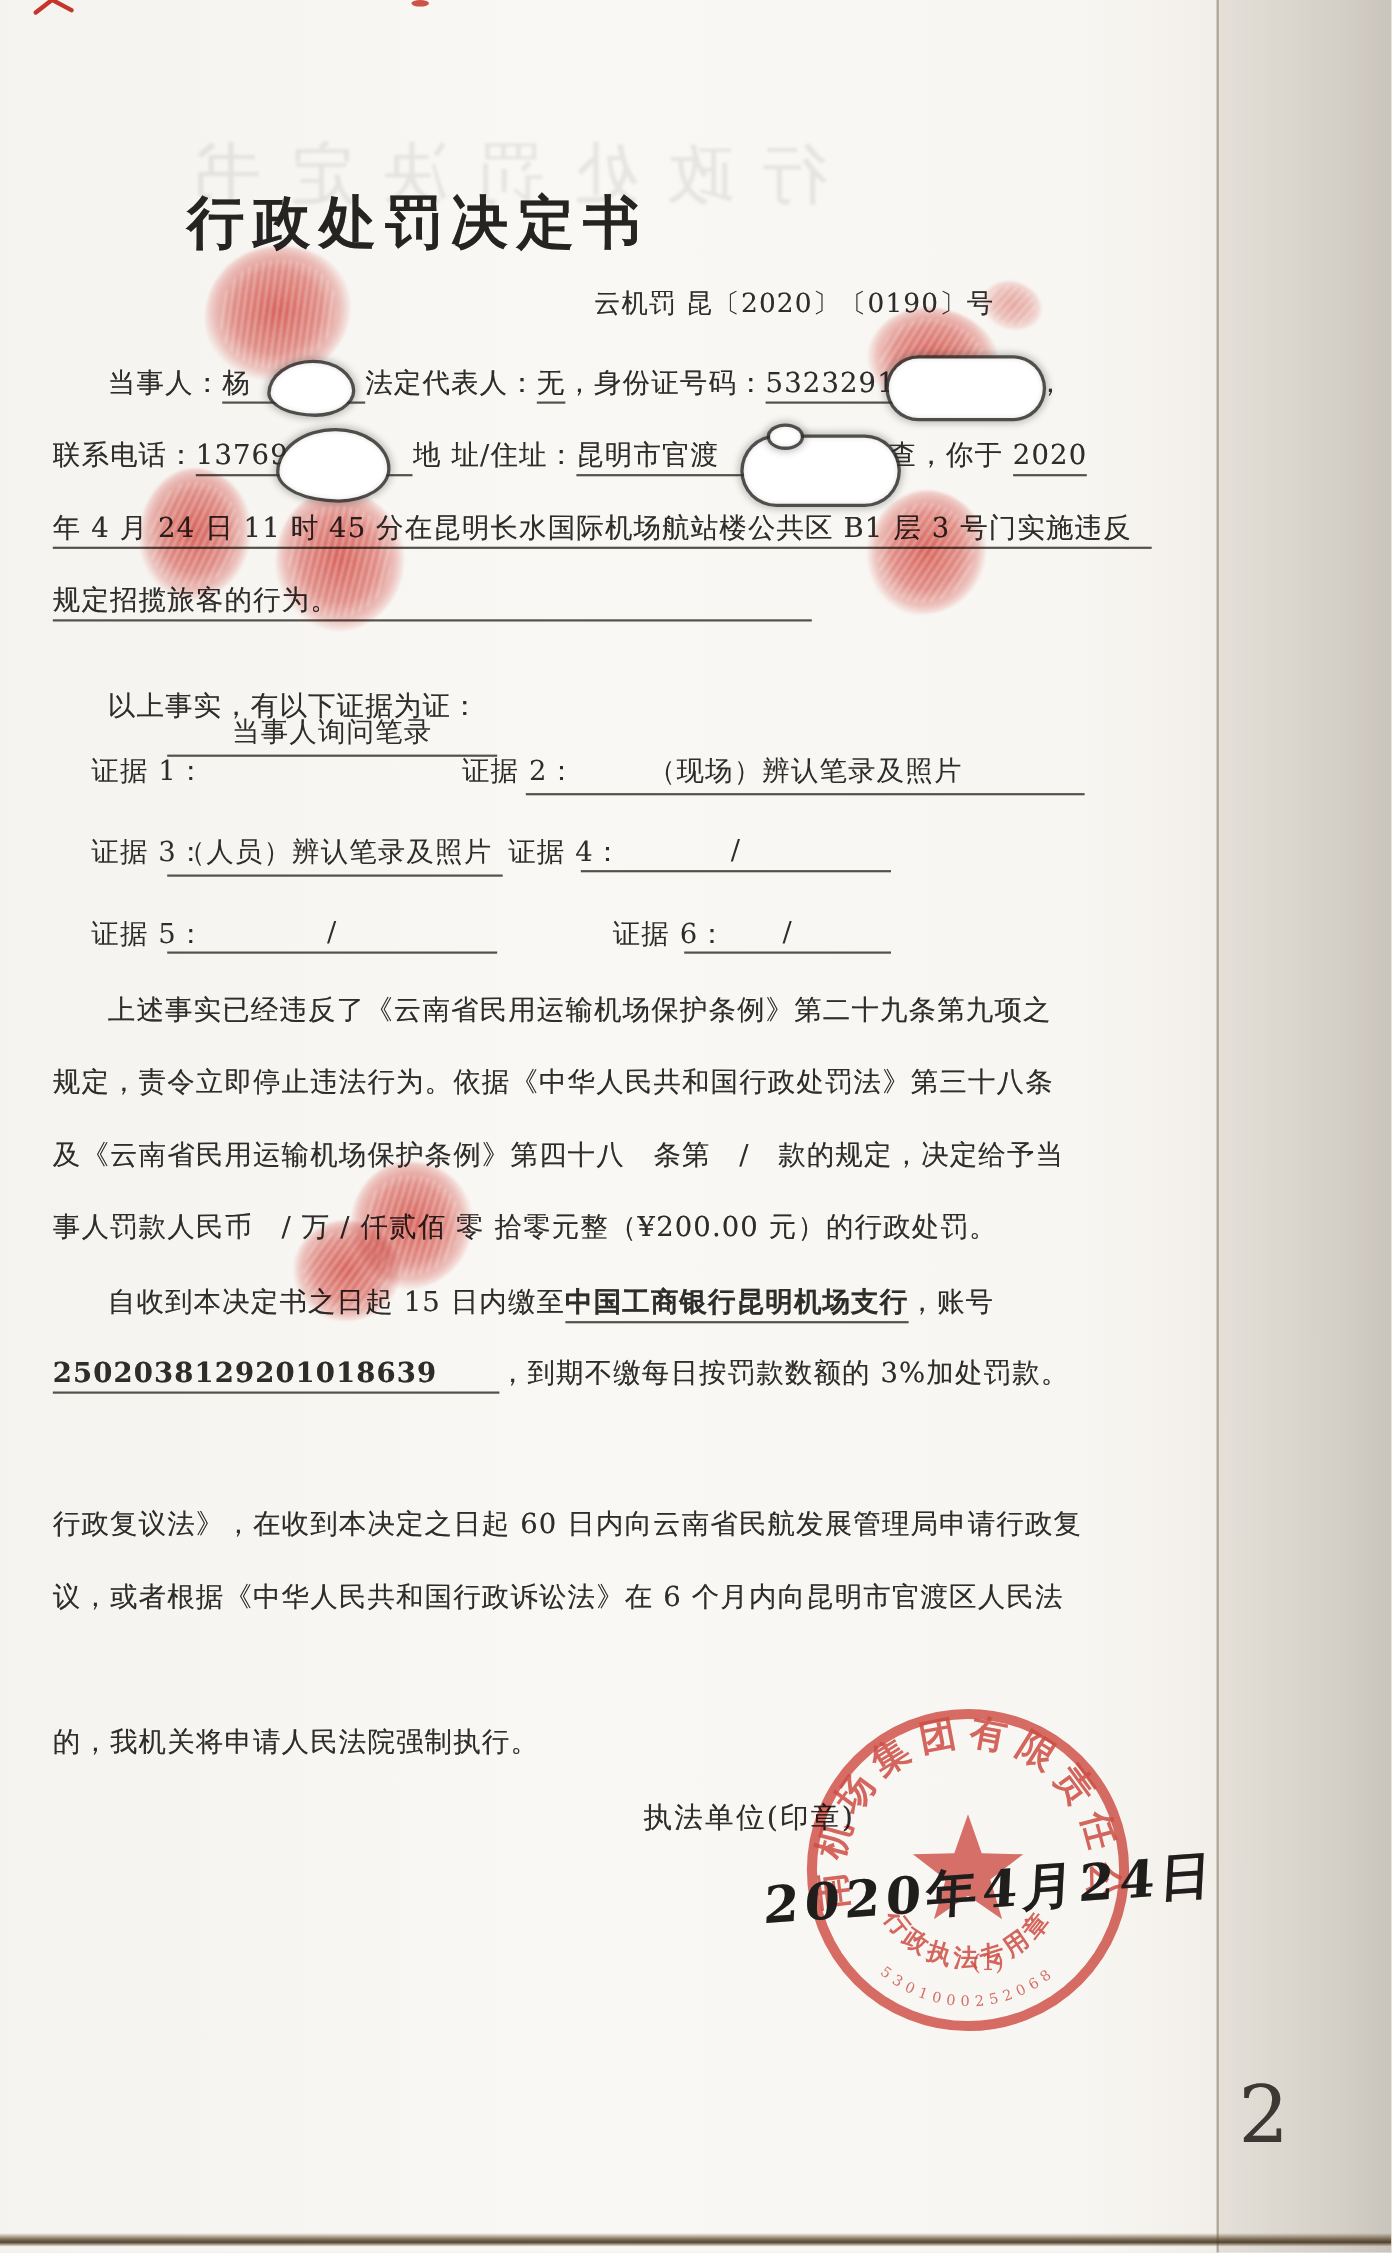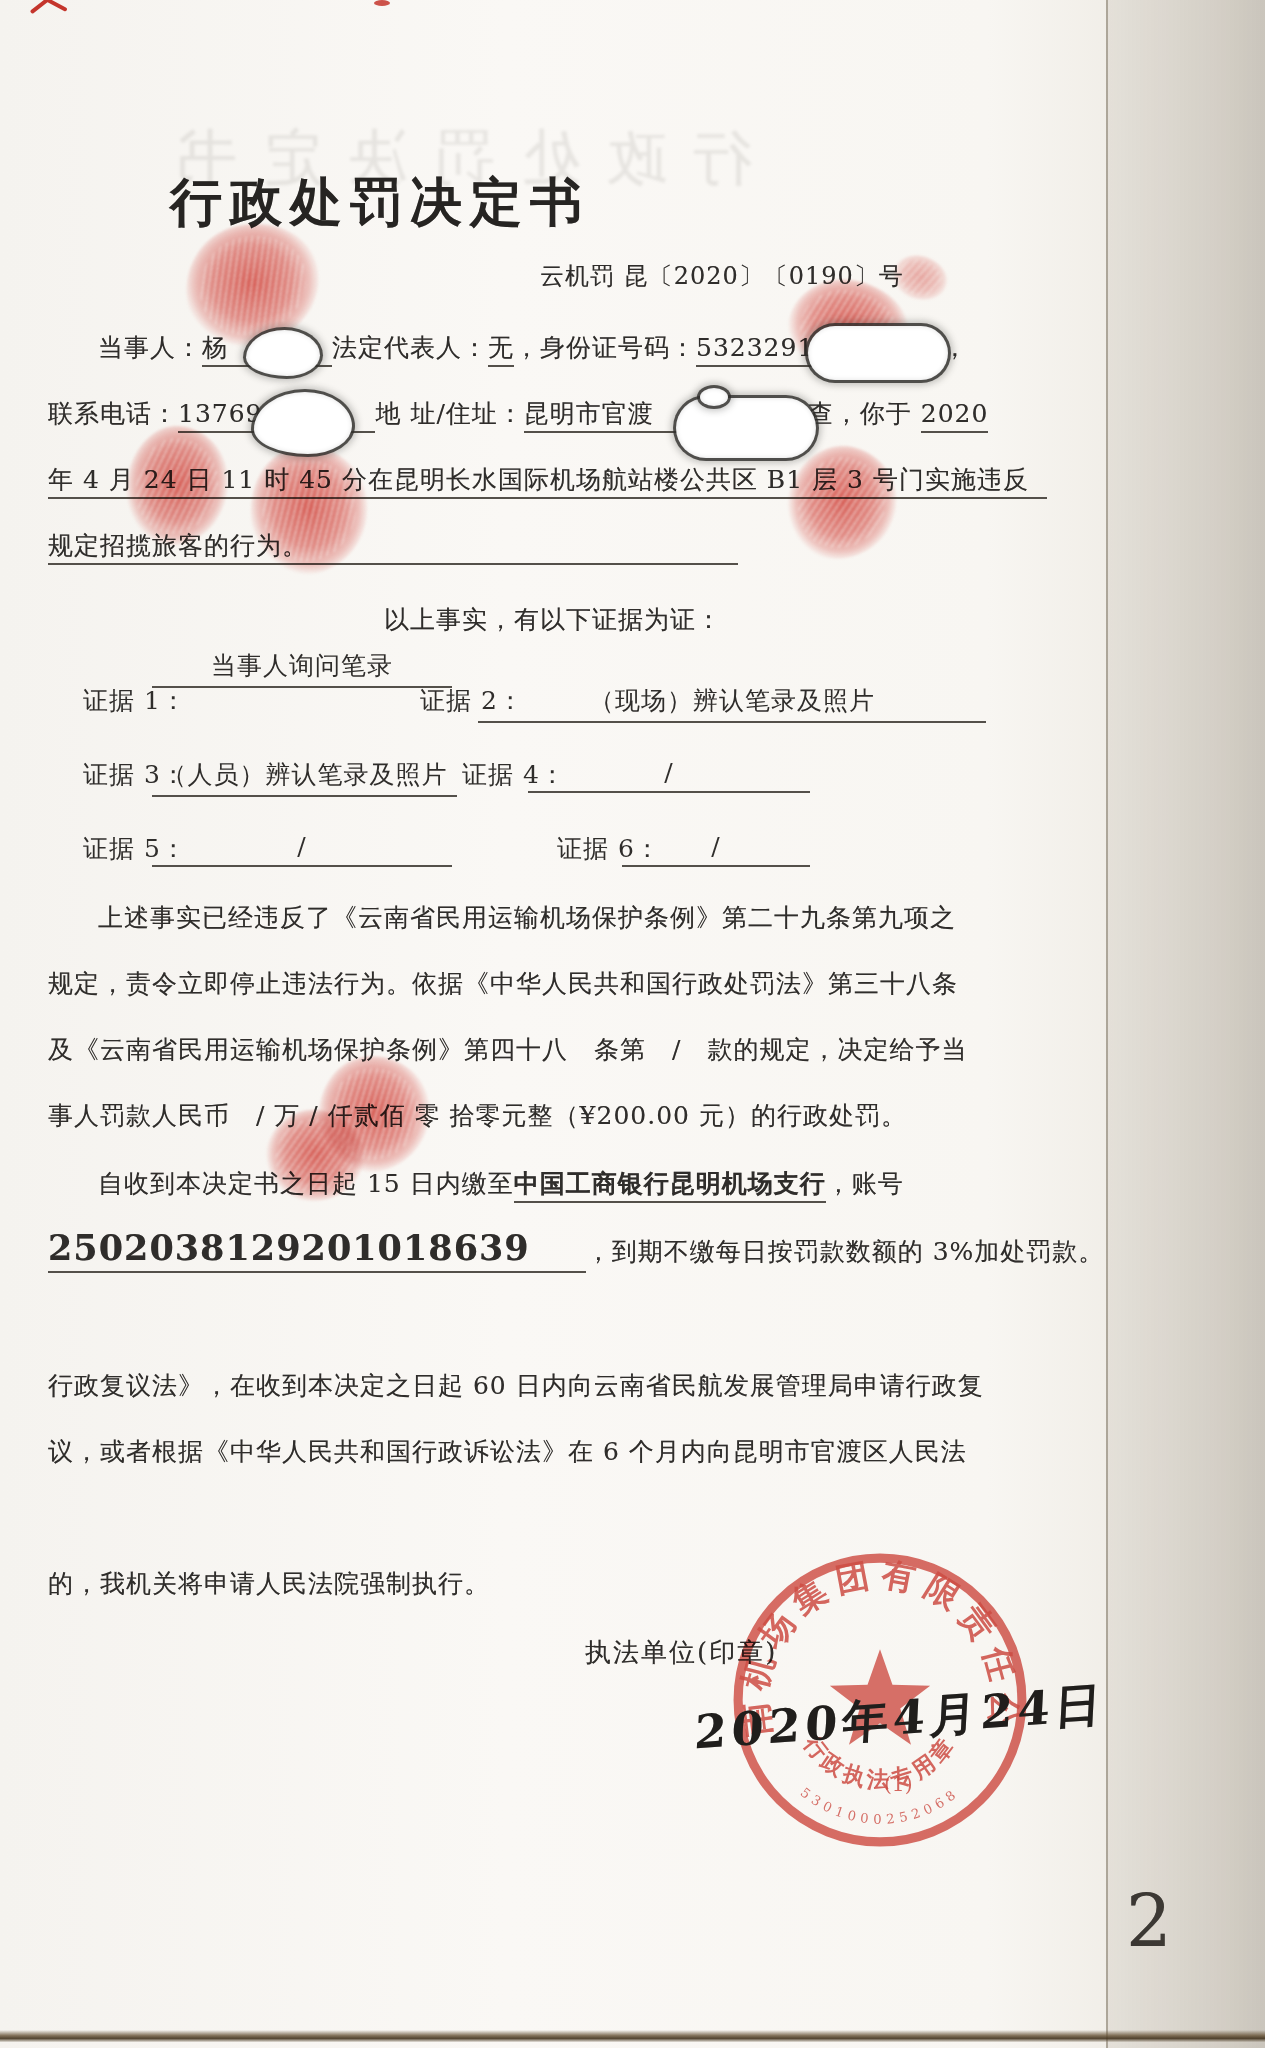--- a/index.html
+++ b/index.html
@@ -72,21 +72,21 @@
   <div class="txt line z-text" style="top:396px;">
     <span>联系电话：</span><span class="u"><span>137691</span><span class="blank" style="width:96px;"></span></span><span>地 址/住址：</span><span class="u"><span>昆明市官渡</span><span class="blank" style="width:128px;"></span></span><span>经查，你于</span> <span class="u">2020</span>
   </div>
   <div class="txt line z-text" style="top:462px;">
     <span class="u"><span>年 4 月 24 日 11 时 45 分在昆明长水国际机场航站楼公共区 B1 层 3 号门实施违反</span><span class="blank" style="width:18px;"></span></span>
   </div>
   <div class="txt line z-text" style="top:528px;">
     <span class="u"><span>规定招揽旅客的行为。</span><span class="blank" style="width:430px;"></span></span>
   </div>
 
-  <div class="txt line z-text" style="top:602px;text-align:center;">
+  <div class="txt line z-text" style="top:624px;">
     <span class="indent">以上事实，有以下证据为证：</span>
   </div>
 
   <div>
     <span class="ev-label z-text" style="left:83px;top:684px;">证据 1：</span>
     <span class="ev-value z-text" style="left:152px;top:649px;width:300px;">当事人询问笔录</span>
     <span class="ev-label z-text" style="left:420px;top:684px;">证据 2：</span>
     <span class="ev-value z-text" style="left:478px;top:684px;width:508px;">（现场）辨认笔录及照片</span>
   </div>
   <div>
@@ -104,21 +104,21 @@
 
   <div class="txt line z-text" style="top:966px;">规定，责令立即停止违法行为。依据《中华人民共和国行政处罚法》第三十八条</div>
   <div class="txt line z-text" style="top:900px;"><span class="indent">上述事实已经违反了《云南省民用运输机场保护条例》第二十九条第九项之</span></div>
   <div class="txt line z-text" style="top:1032px;">及《云南省民用运输机场保护条例》第四十八　条第　/　款的规定，决定给予当</div>
   <div class="txt line z-text" style="top:1098px;">事人罚款人民币　/ 万 / 仟贰佰 零 拾零元整（¥200.00 元）的行政处罚。</div>
 
   <div class="txt line z-text" style="top:1166px;">
     <span class="indent">自收到本决定书之日起 15 日内缴至</span><span class="u bold">中国工商银行昆明机场支行</span><span>，账号</span>
   </div>
   <div class="txt line z-text" style="top:1230px;">
-    <span class="u bold" style="font-size:35px;margin-top:16px;"><span>2502038129201018639</span><span class="blank" style="width:56px;"></span></span><span>，到期不缴每日按罚款数额的 3%加处罚款。</span>
+    <span class="u bold" style="font-size:25px;margin-top:16px;"><span>2502038129201018639</span><span class="blank" style="width:56px;"></span></span><span>，到期不缴每日按罚款数额的 3%加处罚款。</span>
   </div>
 
   <div class="txt line z-text" style="top:1368px;">行政复议法》，在收到本决定之日起 60 日内向云南省民航发展管理局申请行政复</div>
   <div class="txt line z-text" style="top:1434px;">议，或者根据《中华人民共和国行政诉讼法》在 6 个月内向昆明市官渡区人民法</div>
   <div class="txt line z-text" style="top:1566px;">的，我机关将申请人民法院强制执行。</div>
 
   <div class="txt unitlabel z-text">执法单位(印章)</div>
   <div class="txt sigdate">2020年4月24日</div>
 
   <div class="fp fpz" style="left:185px;top:224px;width:135px;height:122px;transform:rotate(-14deg);"></div>

